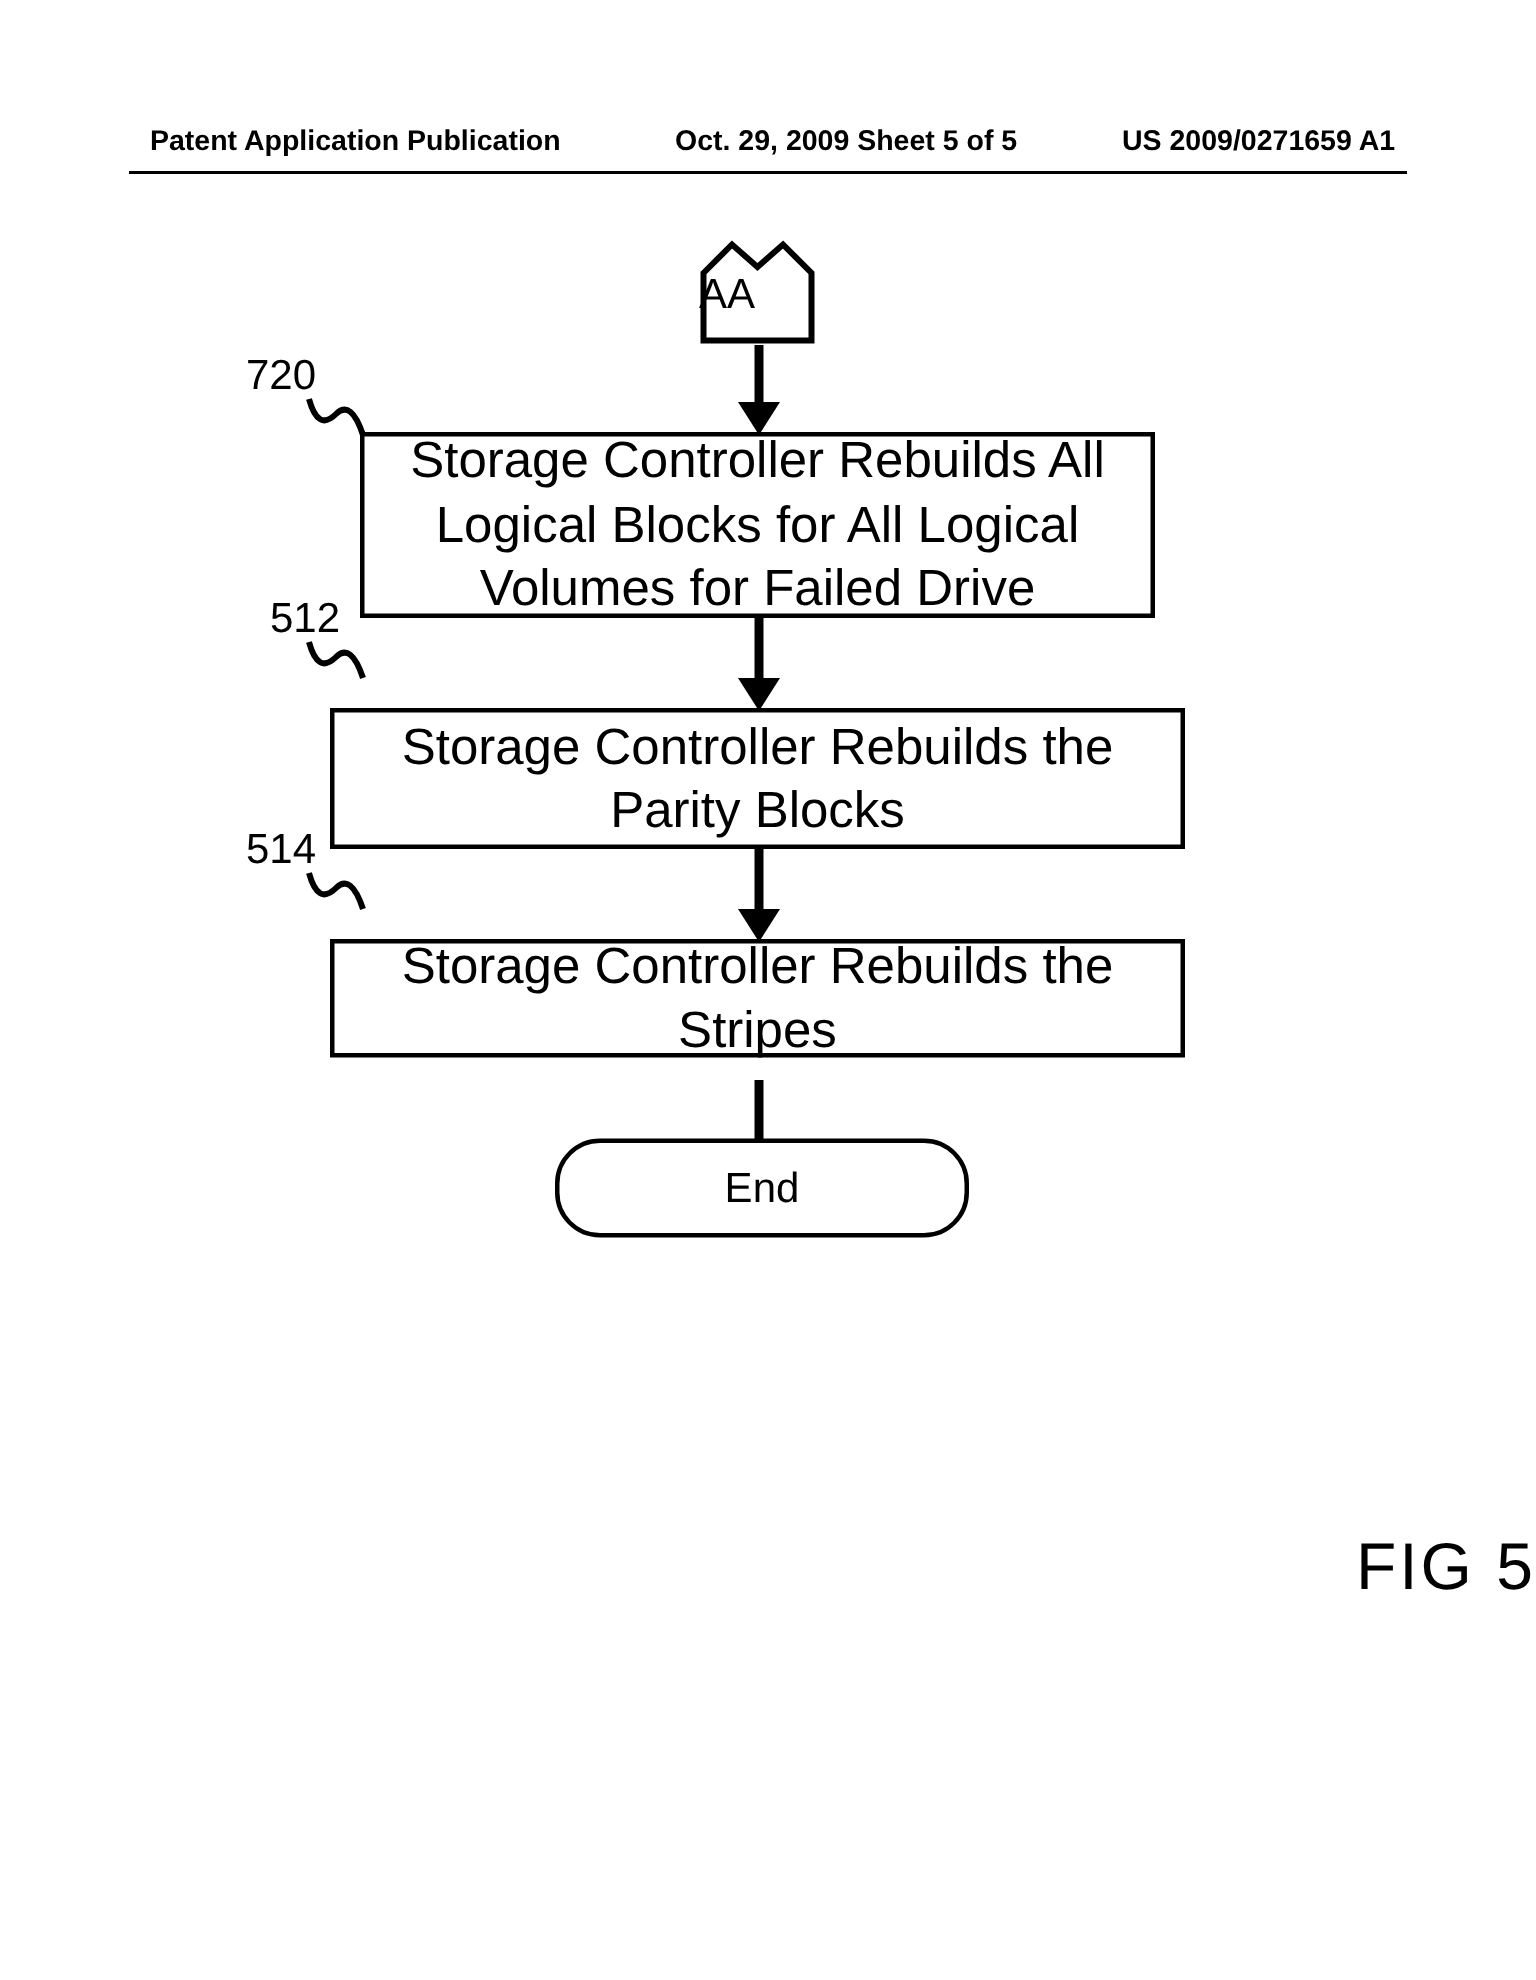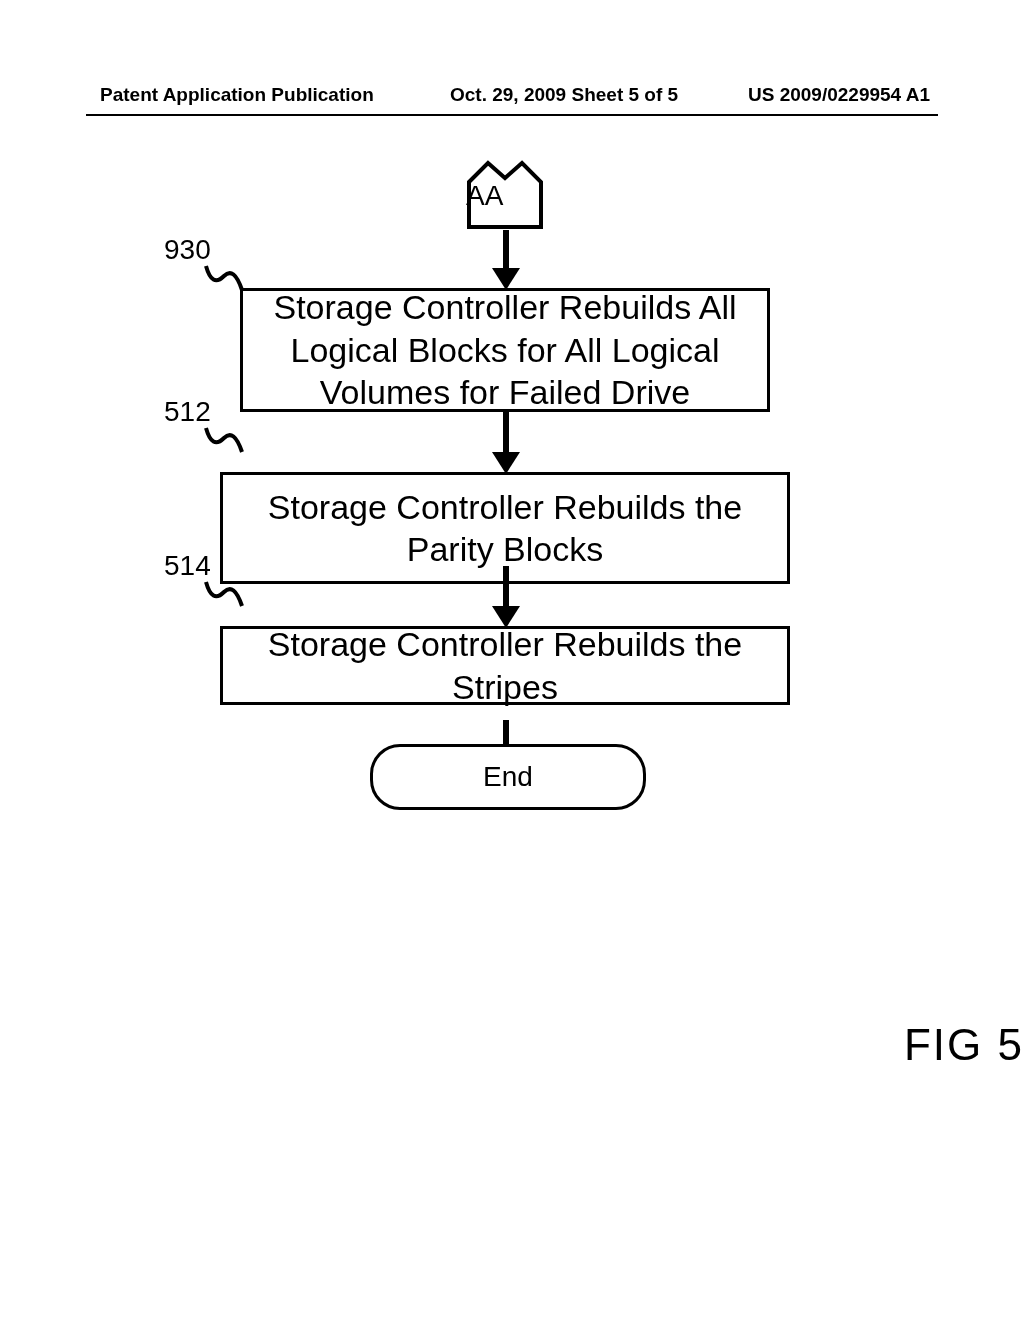--- a/index.html
+++ b/index.html
@@ -138,60 +138,60 @@
   }
 </style>
 </head>
 <body>
 
 <div class="page">
 
   <div class="header">
     <span class="header-left">Patent Application Publication</span>
     <span class="header-center">Oct. 29, 2009  Sheet 5 of 5</span>
-    <span class="header-right">US 2009/0229954 A1</span>
+    <span class="header-right">US 2009/0271659 A1</span>
   </div>
   <div class="hr"></div>
 
   <div class="flow">
 
     <div class="aa">
       <svg viewBox="0 0 78 70" width="78" height="70">
         <path d="M 3 22 L 22 3 L 39 18 L 56 3 L 75 22 L 75 67 L 3 67 Z" fill="#fff" stroke="#000" stroke-width="4"></path>
       </svg>
       <div class="aa-label">AA</div>
     </div>
 
     <div class="arrow" style="top:70px;">
       <div class="arrow-line" style="top:0;height:38px;"></div>
       <div class="arrow-head" style="top:38px;"></div>
     </div>
 
-    <div class="step-label" style="top:74px; left:164px;">930</div>
+    <div class="step-label" style="top:74px; left:164px;">720</div>
     <div class="curl" style="top:104px; left:204px;">
       <svg viewBox="0 0 40 30" width="40" height="30">
           <path d="M2 2 Q 8 24 20 12 Q 30 2 38 26" fill="none" stroke="#000" stroke-width="4"></path>
         </svg>
     </div>
     <div class="box" style="left:240px; top:128px; width:530px; height:124px;">
       <span>Storage Controller Rebuilds All Logical Blocks for All Logical Volumes for Failed Drive</span>
     </div>
 
     <div class="arrow" style="top:252px;">
       <div class="arrow-line" style="top:0;height:40px;"></div>
       <div class="arrow-head" style="top:40px;"></div>
     </div>
 
-    <div class="step-label" style="top:236px; left:164px;">512</div>
+    <div class="step-label" style="top:236px; left:180px;">512</div>
     <div class="curl" style="top:266px; left:204px;">
       <svg viewBox="0 0 40 30" width="40" height="30">
           <path d="M2 2 Q 8 24 20 12 Q 30 2 38 26" fill="none" stroke="#000" stroke-width="4"></path>
         </svg>
     </div>
-    <div class="box" style="left:220px; top:312px; width:570px; height:112px;">
+    <div class="box" style="left:220px; top:312px; width:570px; height:94px;">
       <span>Storage Controller Rebuilds the Parity Blocks</span>
     </div>
 
     <div class="arrow" style="top:406px;">
       <div class="arrow-line" style="top:0;height:40px;"></div>
       <div class="arrow-head" style="top:40px;"></div>
     </div>
 
     <div class="step-label" style="top:390px; left:164px;">514</div>
     <div class="curl" style="top:420px; left:204px;">
@@ -201,20 +201,20 @@
     </div>
     <div class="box" style="left:220px; top:466px; width:570px; height:79px;">
       <span>Storage Controller Rebuilds the Stripes</span>
     </div>
 
     <div class="arrow" style="top:560px;">
       <div class="arrow-line" style="top:0;height:40px;"></div>
       <div class="arrow-head" style="top:40px;"></div>
     </div>
 
-    <div class="end" style="top:584px;">
+    <div class="end" style="top:599px;">
       <span>End</span>
     </div>
 
     <div class="fig" style="top:860px;">FIG 5</div>
 
   </div>
 </div>
 
 </body></html>

